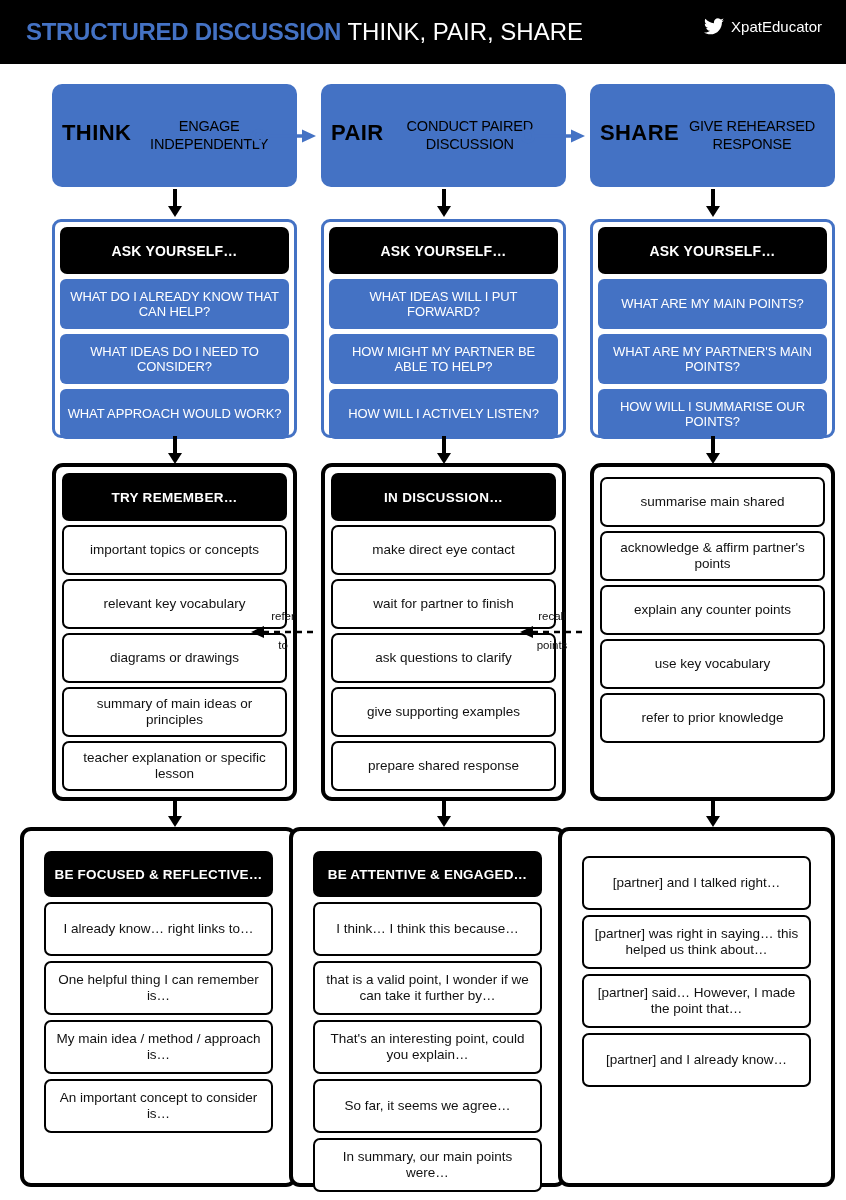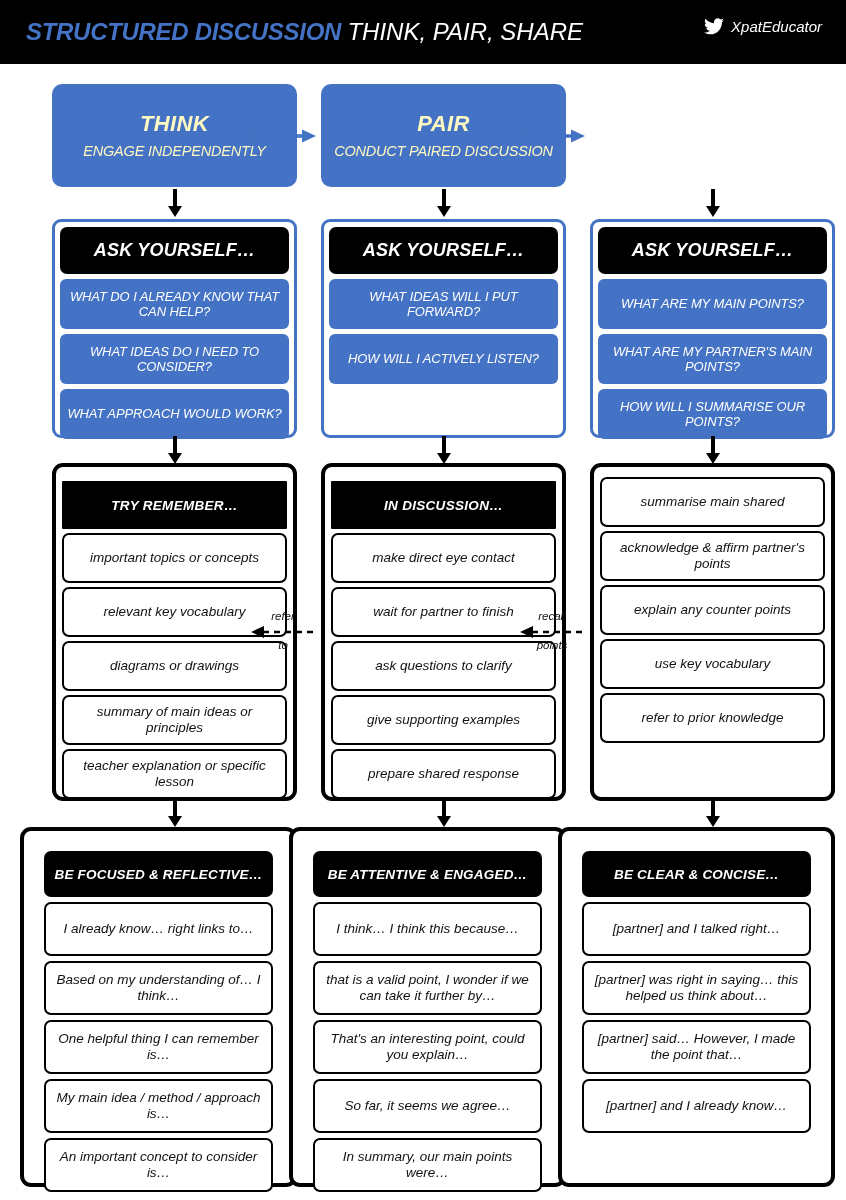--- a/index.html
+++ b/index.html
@@ -2,21 +2,21 @@
 <html><head>
 <meta charset="utf-8">
 <style>
   * { box-sizing: border-box; margin: 0; padding: 0; }
   html, body {
     width: 846px; height: 1200px;
     background: #ffffff;
     font-family: "Liberation Sans", sans-serif;
     overflow: hidden;
   }
-  #page { position: relative; width: 846px; height: 1200px; background:#fff;font-style:italic; }
+  #page { position: relative; width: 846px; height: 1200px; background:#fff; }
 
   
   .header {
     position: absolute; left:0; top:0; width:846px; height:64px;
     background:#000000; display:flex; align-items:center;
   }
   .header-title { margin-left:26px; font-size:24px; font-weight:bold; letter-spacing:-0.3px; white-space:nowrap; }
   .ht-blue { color:#4472C4; }
   .ht-white { color:#ffffff; font-weight:400; letter-spacing:0px; }
   .header-handle {
@@ -28,60 +28,60 @@
 
   
   .col { position:absolute; width:245px; }
   .c1 { left:52px; }  .c2 { left:321px; }  .c3 { left:590px; }
   .colwide { position:absolute; width:277px; }
   .w1 { left:20px; } .w2 { left:289px; } .w3 { left:558px; }
 
   
   .stage {
     top:84px; height:103px; background:#4472C4; border-radius:10px;
-    display:flex; flex-direction:column; align-items:center; justify-content:center;
-    color:#fef9c3; text-align:center; padding:6px 10px;
+    display:flex; flex-direction:row; align-items:center; justify-content:center;
+    color:#000000; text-align:center; padding:6px 10px;
   }
   .stage-title { font-size:22px; font-weight:bold; letter-spacing:0.4px; margin-bottom:6px; }
   .stage-sub { font-size:14.5px; line-height:1.22; letter-spacing:-0.2px; }
 
   
   .connector { position:absolute; top:128px; width:66px; height:16px; }
   .conn1 { left:252px; } .conn2 { left:521px; }
 
   
   .varrow { position:absolute; width:16px; }
   .varrow svg { display:block; }
 
   
   .ask-panel {
     top:219px; height:219px; border:3px solid #4472C4; border-radius:9px;
     background:#ffffff; padding:5px;
   }
   .ask-head {
     background:#000000; color:#ffffff; border-radius:7px;
     height:47px; display:flex; align-items:center; justify-content:center;
-    font-size:18px; font-weight:bold; letter-spacing:0.2px;
+    font-size:14px; font-weight:bold; letter-spacing:0.2px;
   }
   .ask-item {
     background:#4472C4; color:#ffffff; border-radius:6px;
     margin-top:5px; height:50px;
     display:flex; align-items:center; justify-content:center; text-align:center;
     font-size:13px; line-height:1.18; padding:2px 7px; letter-spacing:-0.1px;
   }
 
   
   .mid-panel {
     top:463px; height:338px; border:4px solid #000000; border-radius:11px;
     background:#ffffff; padding:6px;
   }
   .mid-head {
-    background:#000000; color:#ffffff; border-radius:1px;
+    background:#000000; color:#ffffff; border-radius:7px;
     height:48px; display:flex; align-items:center; justify-content:center;
-    font-size:13.5px; font-weight:bold; letter-spacing:0.3px;margin-top:8px;
+    font-size:13.5px; font-weight:bold; letter-spacing:0.3px;
   }
   .mid-item {
     border:2.5px solid #000000; border-radius:7px; background:#ffffff;
     margin-top:4px; height:50px;
     display:flex; align-items:center; justify-content:center; text-align:center;
     font-size:13.5px; line-height:1.2; padding:2px 12px; color:#111;
   }
 
   
   .dash-arrow { position:absolute; width:64px; height:42px; }
@@ -127,20 +127,24 @@
   </div>
 
   <div class="col c1 stage">
     <div class="stage-title">THINK</div>
     <div class="stage-sub">ENGAGE INDEPENDENTLY</div>
   </div>
   <div class="col c2 stage">
     <div class="stage-title">PAIR</div>
     <div class="stage-sub">CONDUCT PAIRED DISCUSSION</div>
   </div>
+  <div class="col c3 stage">
+    <div class="stage-title">SHARE</div>
+    <div class="stage-sub">GIVE REHEARSED RESPONSE</div>
+  </div>
 
   <div class="connector conn1">
     <svg width="66" height="16" viewBox="0 0 66 16">
       <circle cx="7" cy="8" r="5.5" fill="none" stroke="#4472C4" stroke-width="3.5"></circle>
       <line x1="13" y1="8" x2="52" y2="8" stroke="#4472C4" stroke-width="3.5"></line>
       <polygon points="50,1.5 64,8 50,14.5" fill="#4472C4"></polygon>
     </svg>
   </div>
   <div class="connector conn2">
     <svg width="66" height="16" viewBox="0 0 66 16">
@@ -171,20 +175,21 @@
 
   <div class="col c1 ask-panel">
     <div class="ask-head">ASK YOURSELF…</div>
     <div class="ask-item">WHAT DO I ALREADY KNOW THAT CAN HELP?</div>
     <div class="ask-item">WHAT IDEAS DO I NEED TO CONSIDER?</div>
     <div class="ask-item">WHAT APPROACH WOULD WORK?</div>
   </div>
   <div class="col c2 ask-panel">
     <div class="ask-head">ASK YOURSELF…</div>
     <div class="ask-item">WHAT IDEAS WILL I PUT FORWARD?</div>
+    <div class="ask-item">HOW MIGHT MY PARTNER BE ABLE TO HELP?</div>
     <div class="ask-item">HOW WILL I ACTIVELY LISTEN?</div>
   </div>
   <div class="col c3 ask-panel">
     <div class="ask-head">ASK YOURSELF…</div>
     <div class="ask-item">WHAT ARE MY MAIN POINTS?</div>
     <div class="ask-item">WHAT ARE MY PARTNER'S MAIN POINTS?</div>
     <div class="ask-item">HOW WILL I SUMMARISE OUR POINTS?</div>
   </div>
 
   <div class="varrow" style="left:167px; top:436px;">
@@ -263,34 +268,32 @@
   <div class="varrow" style="left:705px; top:799px;">
     <svg width="16" height="28" viewBox="0 0 16 28">
         <line x1="8" y1="0" x2="8" y2="19" stroke="#000" stroke-width="4"></line>
         <polygon points="1,17 8,28 15,17" fill="#000"></polygon>
       </svg>
   </div>
 
   <div class="colwide w1 bot-panel">
     <div class="bot-head">BE FOCUSED &amp; REFLECTIVE…</div>
     <div class="bot-item">I already know… right links to…</div>
-    <div class="bot-item">Based on my understanding of… I think…</div>
     <div class="bot-item">One helpful thing I can remember is…</div>
     <div class="bot-item">My main idea / method / approach is…</div>
     <div class="bot-item">An important concept to consider is…</div>
   </div>
   <div class="colwide w2 bot-panel">
     <div class="bot-head">BE ATTENTIVE &amp; ENGAGED…</div>
     <div class="bot-item">I think… I think this because…</div>
     <div class="bot-item">that is a valid point, I wonder if we can take it further by…</div>
     <div class="bot-item">That's an interesting point, could you explain…</div>
     <div class="bot-item">So far, it seems we agree…</div>
     <div class="bot-item">In summary, our main points were…</div>
   </div>
   <div class="colwide w3 bot-panel">
-    <div class="bot-head">BE CLEAR &amp; CONCISE…</div>
     <div class="bot-item">[partner] and I talked right…</div>
     <div class="bot-item">[partner] was right in saying… this helped us think about…</div>
     <div class="bot-item">[partner] said… However, I made the point that…</div>
     <div class="bot-item">[partner] and I already know…</div>
   </div>
 
 </div>
 
 </body></html>

